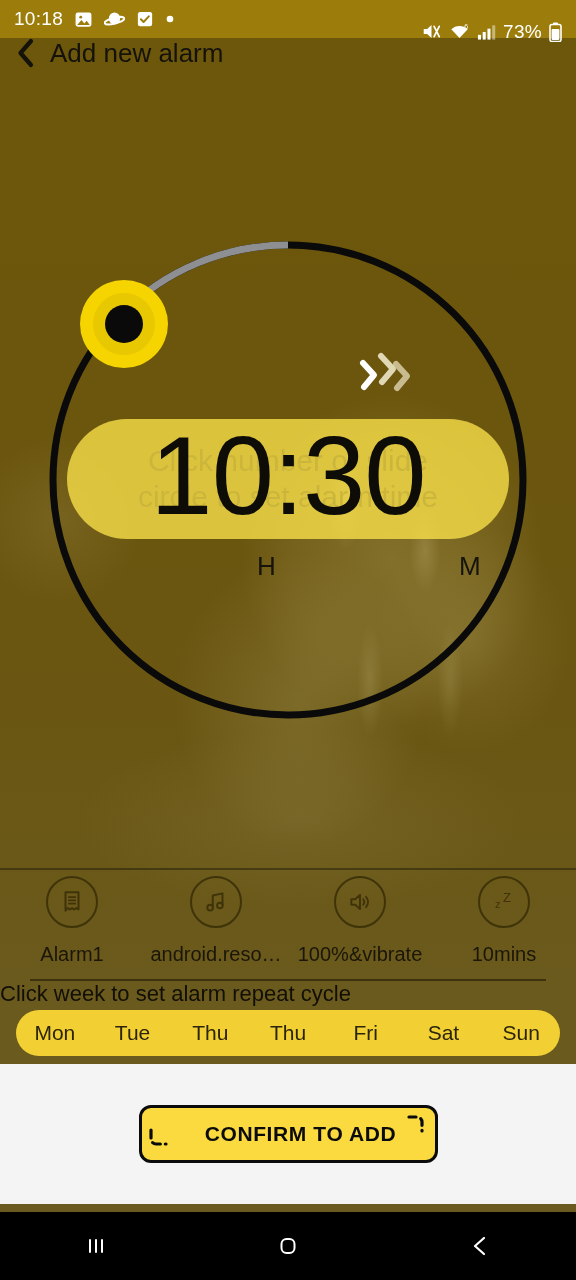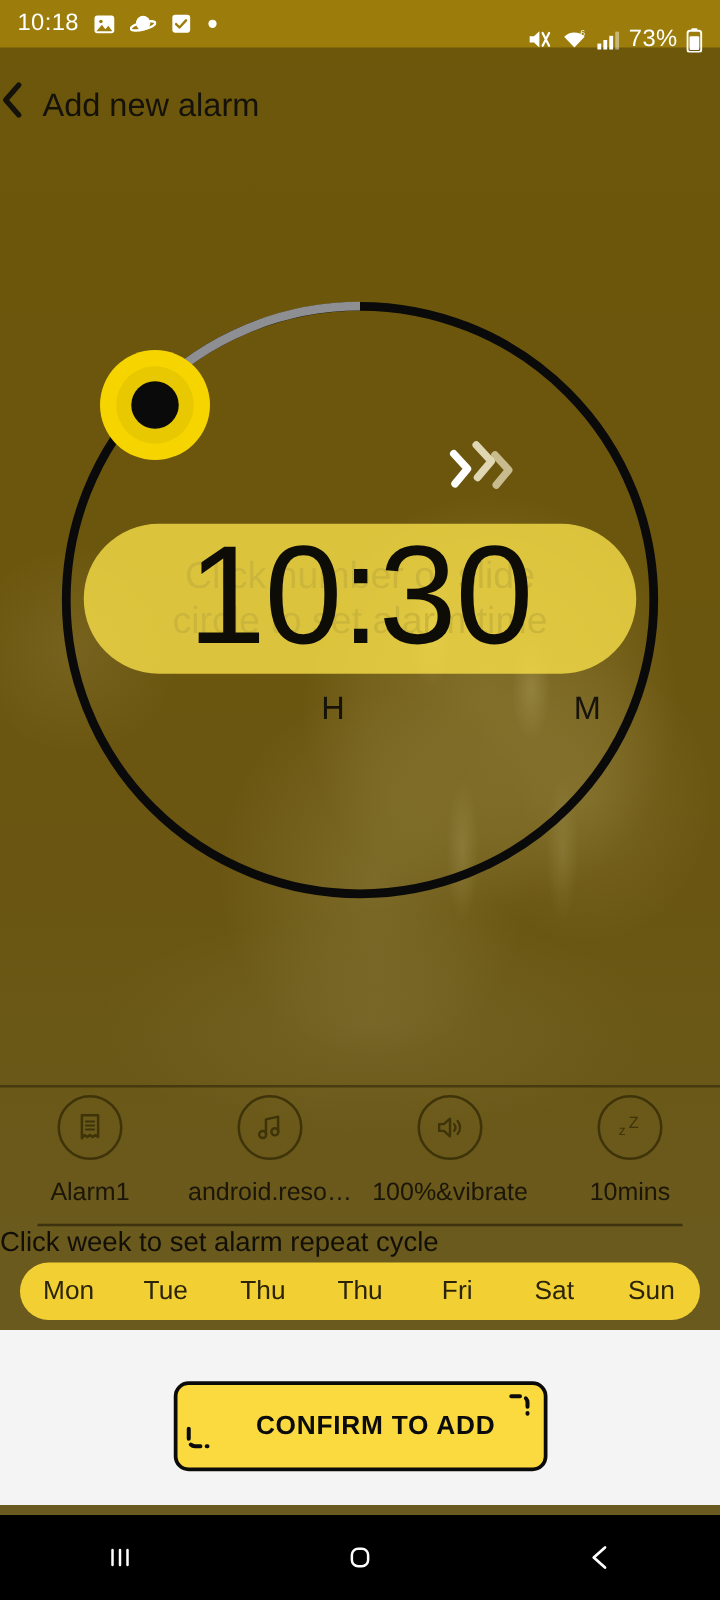--- a/index.html
+++ b/index.html
@@ -28,21 +28,22 @@
   #status-left { display: flex; align-items: center; gap: 11px; }
   #status-right { display: flex; align-items: center; gap: 7px; margin-left: auto; margin-top: 25px; }
   .st-time { color: #fff; font-size: 19px; letter-spacing: .3px; }
   .st-pct  { color: #fff; font-size: 19px; letter-spacing: .3px; }
   .st-ico { display: inline-flex; align-items: center; }
 
   
   #header {
     position: absolute; top: 38px; left: 0;
     width: 472px; height: 62px;
-    display: flex; align-items: flex-end; gap: 14px;
+    display: flex; align-items: flex-start; gap: 14px;
+    padding-left: 16px;
     z-index: 30;
   }
   #header-title { font-size: 26px; color: #14120a; }
 
   
   #wallpaper {
     position: absolute; inset: 0;
     z-index: 0;
     background:
       radial-gradient(ellipse 210px 230px at 392px 560px, rgba(225,215,150,0.20) 0%, rgba(225,215,150,0.09) 48%, rgba(0,0,0,0) 72%),
@@ -133,21 +134,21 @@
   }
 
   
   #confirm-area {
     position: absolute; top: 1064px; left: 0;
     width: 576px; height: 140px;
     background: #f4f4f4; z-index: 20;
   }
   #confirm-btn {
     position: absolute; left: 139px; top: 1105px;
-    width: 299px; height: 72px;
+    width: 299px; height: 58px;
     background: #fada3e;
     border: 3px solid #0b0b0b;
     border-radius: 12px;
     display: flex; align-items: center; justify-content: center;
     z-index: 22;
     padding-left: 24px;
   }
   #confirm-label {
     font-size: 21px; font-weight: bold; color: #0b0b0b; letter-spacing: .6px;
   }

